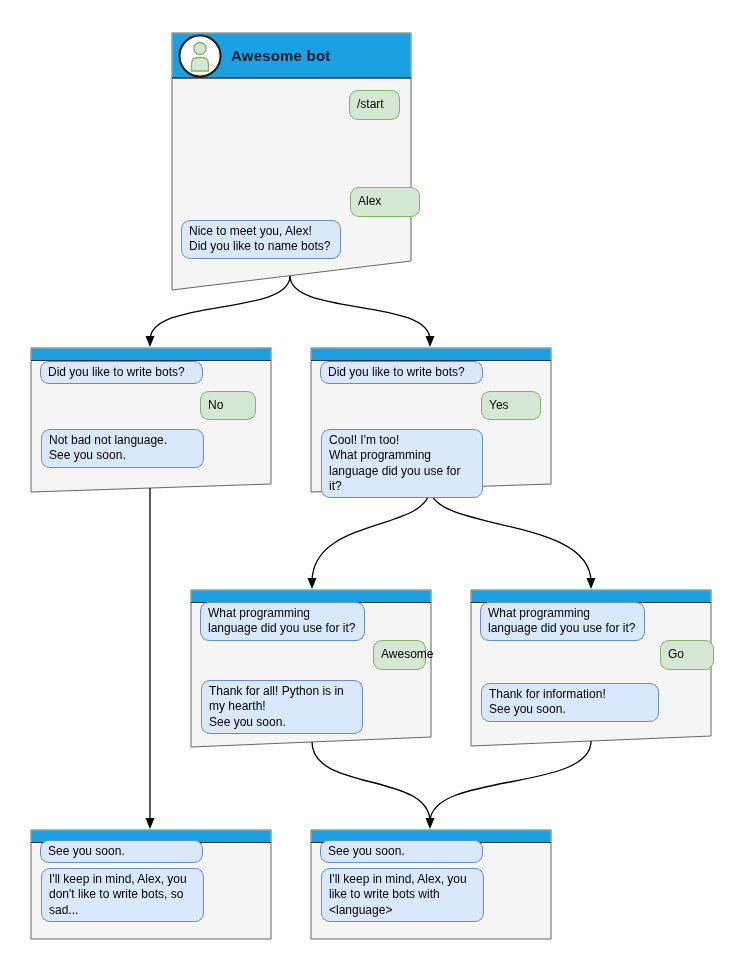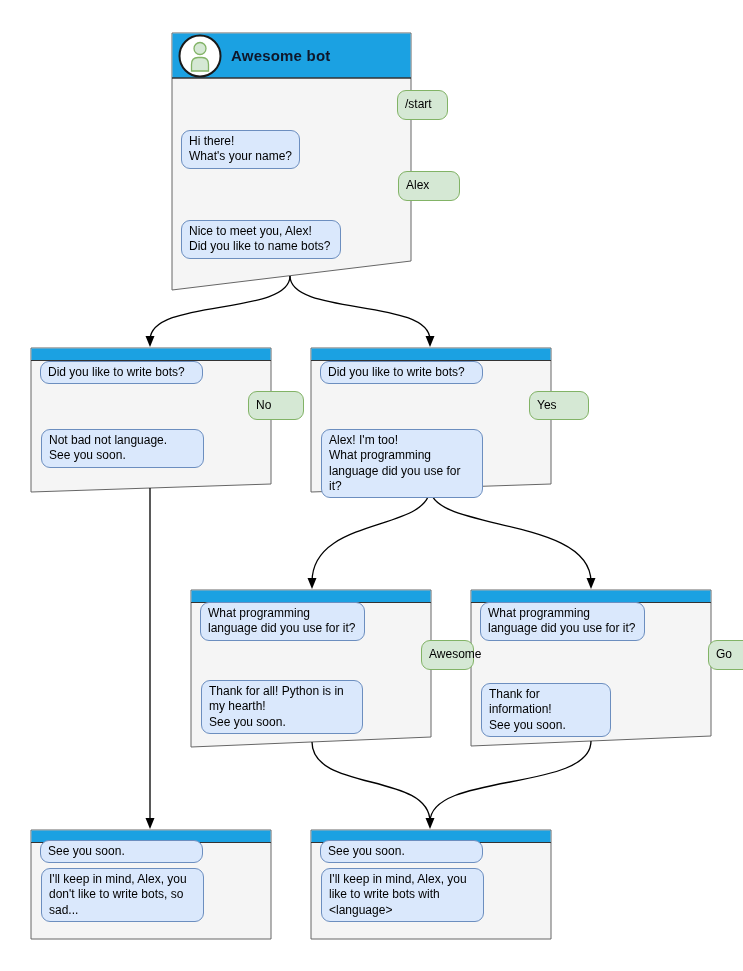--- a/index.html
+++ b/index.html
@@ -25,21 +25,21 @@
     box-sizing: border-box;
     font-size: 12px;
     line-height: 1.28;
     color: #000000;
     border-radius: 9px;
     padding: 3px 7px;
     white-space: pre-line;
   }
   .bubble.bot  { background: #dae8fc; border: 1px solid #6c8ebf; }
   .bubble.user { background: #d5e8d4; border: 1px solid #82b366; }
-  .bubble.btn  { display: flex; align-items: center; margin-left: 48px; }
+  .bubble.btn  { display: flex; align-items: center; }
 </style>
 </head>
 <body>
 
 <div class="canvas">
 
   <svg class="diagram-svg" width="743" height="971" viewBox="0 0 743 971">
 
     <g>
       <polygon points="172,33 411,33 411,261 172,290" fill="#f5f5f5" stroke="#666666" stroke-width="1"></polygon>
@@ -103,48 +103,46 @@
       <path d="M 312 589 l -4.5 -11 h 9 Z"></path>
       <path d="M 591 589 l -4.5 -11 h 9 Z"></path>
       <path d="M 430 829 l -4.5 -11 h 9 Z"></path>
       <path d="M 150 829 l -4.5 -11 h 9 Z"></path>
     </g>
   </svg>
 
   <div class="window-title">Awesome bot</div>
 
   <div class="bubble user btn" style="left:349px;top:90px;width:51px;height:30px">/start</div>
-  <div class="bubble bot" style="left:181px;top:130px;width:119px">Hi there!
-What's your name?</div>
-  <div class="bubble user btn" style="left:350px;top:171px;width:62px;height:30px">Alex</div>
+  <div class="bubble user btn" style="left:350px;top:187px;width:70px;height:30px">Alex</div>
   <div class="bubble bot" style="left:181px;top:220px;width:160px">Nice to meet you, Alex!
 Did you like to name bots?</div>
 
   <div class="bubble bot" style="left:40px;top:361px;width:163px">Did you like to write bots?</div>
   <div class="bubble user btn" style="left:200px;top:391px;width:56px;height:29px">No</div>
   <div class="bubble bot" style="left:41px;top:429px;width:163px">Not bad not language.
 See you soon.</div>
 
   <div class="bubble bot" style="left:320px;top:361px;width:163px">Did you like to write bots?</div>
   <div class="bubble user btn" style="left:481px;top:391px;width:60px;height:29px">Yes</div>
-  <div class="bubble bot" style="left:321px;top:429px;width:162px">Alex! I'm too!
+  <div class="bubble bot" style="left:321px;top:429px;width:162px">Cool! I'm too!
 What programming
 language did you use for it?</div>
 
   <div class="bubble bot" style="left:200px;top:602px;width:165px">What programming
 language did you use for it?</div>
   <div class="bubble user btn" style="left:373px;top:640px;width:53px;height:30px">Awesome</div>
   <div class="bubble bot" style="left:201px;top:680px;width:162px">Thank for all! Python is in
 my hearth!
 See you soon.</div>
 
   <div class="bubble bot" style="left:480px;top:602px;width:165px">What programming
 language did you use for it?</div>
   <div class="bubble user btn" style="left:660px;top:640px;width:54px;height:30px">Go</div>
-  <div class="bubble bot" style="left:481px;top:683px;width:130px">Thank for information!
+  <div class="bubble bot" style="left:481px;top:683px;width:178px">Thank for information!
 See you soon.</div>
 
   <div class="bubble bot" style="left:40px;top:840px;width:163px">See you soon.</div>
   <div class="bubble bot" style="left:41px;top:868px;width:163px">I'll keep in mind, Alex, you
 don't like to write bots, so
 sad...</div>
 
   <div class="bubble bot" style="left:320px;top:840px;width:163px">See you soon.</div>
   <div class="bubble bot" style="left:321px;top:868px;width:163px">I'll keep in mind, Alex, you
 like to write bots with

